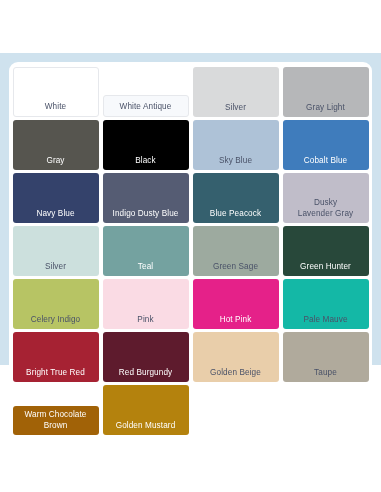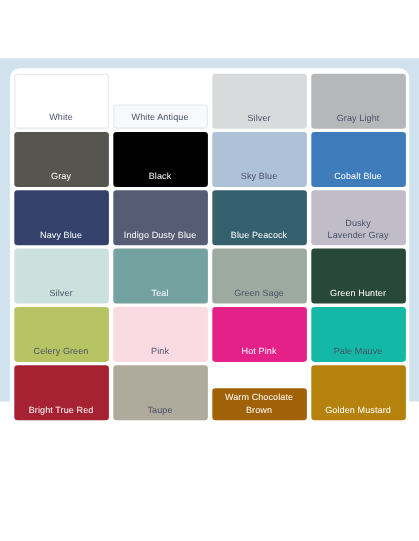--- a/index.html
+++ b/index.html
@@ -121,33 +121,39 @@
         <div class="swatch" style="background: rgb(116, 162, 160);">
           <div class="swatch-label" style="color: rgb(255, 255, 255);">Teal</div>
         </div>
         <div class="swatch" style="background: rgb(157, 170, 159);">
           <div class="swatch-label" style="color: rgb(74, 82, 104);">Green Sage</div>
         </div>
         <div class="swatch" style="background: rgb(40, 72, 58);">
           <div class="swatch-label" style="color: rgb(255, 255, 255);">Green Hunter</div>
         </div>
         <div class="swatch" style="background: rgb(183, 196, 100);">
-          <div class="swatch-label" style="color: rgb(74, 82, 104);">Celery Green</div>
+          <div class="swatch-label" style="color: rgb(74, 82, 104);">Celery Indigo</div>
         </div>
         <div class="swatch" style="background: rgb(250, 219, 228);">
           <div class="swatch-label" style="color: rgb(74, 82, 104);">Pink</div>
         </div>
         <div class="swatch" style="background: rgb(229, 33, 137);">
           <div class="swatch-label" style="color: rgb(255, 255, 255);">Hot Pink</div>
         </div>
         <div class="swatch" style="background: #14b8a6;">
           <div class="swatch-label" style="color: rgb(74, 82, 104);">Pale Mauve</div>
         </div>
         <div class="swatch" style="background: rgb(166, 34, 51);">
           <div class="swatch-label" style="color: rgb(255, 255, 255);">Bright True Red</div>
+        </div>
+        <div class="swatch" style="background: rgb(94, 27, 45);">
+          <div class="swatch-label" style="color: rgb(255, 255, 255);">Red Burgundy</div>
+        </div>
+        <div class="swatch" style="background: rgb(233, 206, 170);">
+          <div class="swatch-label" style="color: rgb(74, 82, 104);">Golden Beige</div>
         </div>
         <div class="swatch" style="background: rgb(176, 170, 156);">
           <div class="swatch-label" style="color: rgb(74, 82, 104);">Taupe</div>
         </div>
         <div class="swatch" style="background: #a16207; margin-top: 21px;">
           <div class="swatch-label" style="color: rgb(255, 255, 255);">Warm Chocolate
 Brown</div>
         </div>
         <div class="swatch" style="background: rgb(180, 130, 13);">
           <div class="swatch-label" style="color: rgb(255, 255, 255);">Golden Mustard</div>

